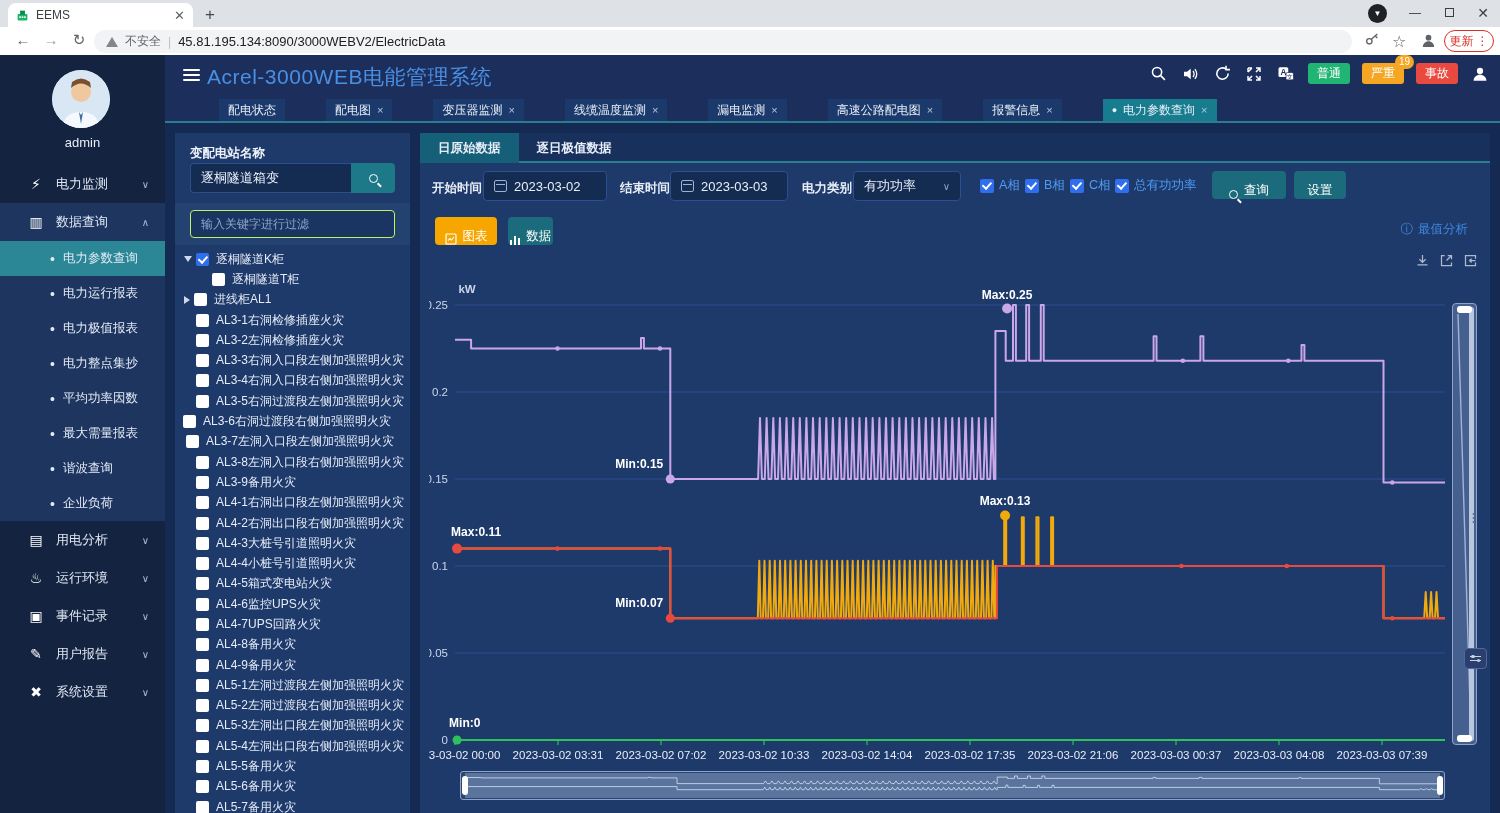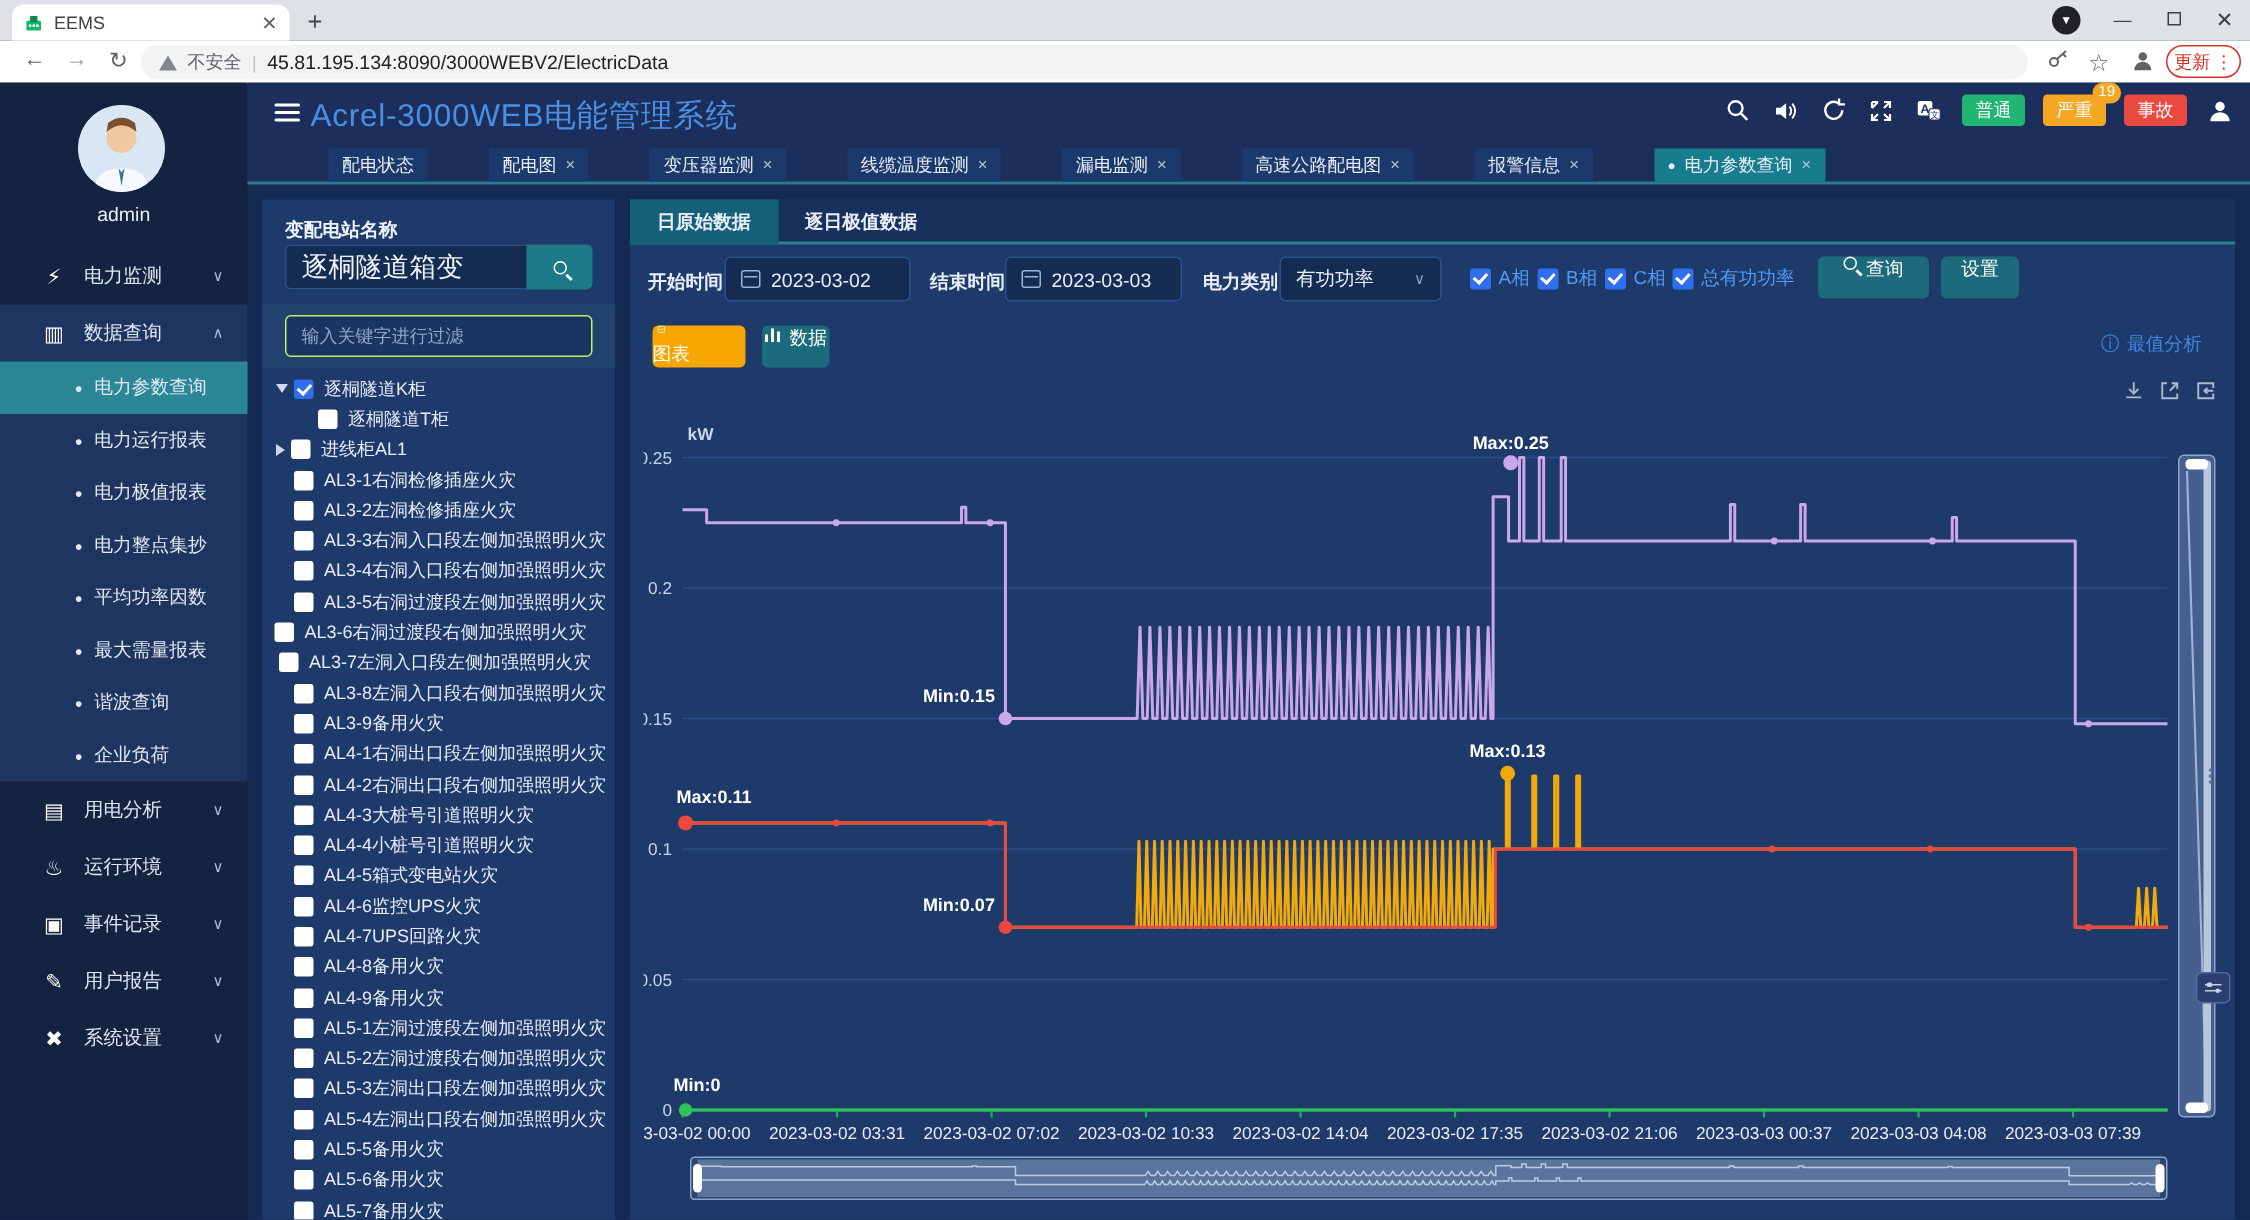--- a/index.html
+++ b/index.html
@@ -51,21 +51,21 @@
   #tabbar { position:absolute; left:165px; top:97px; width:1335px; height:26px; background:#1c2f5c; border-bottom:2px solid #2b7c90; display:flex; align-items:flex-end; padding-left:18px; gap:5px; }
   .wtab { height:22px; background:#1b3a6b; color:#e8eef8; font-size:12px; display:flex; align-items:center; padding:0 9px; gap:6px; cursor:pointer;margin-left:36px; }
   .wtab .x { color:#b9c6dd; font-size:11px; }
   .wtab.active { background:#177d8e; }
   .wtab .dot { font-size:9px; }
   
   #tree-panel { position:absolute; left:175px; top:133px; width:235px; height:680px; background:#1e3a6a; }
   #station-label { position:absolute; left:15px; top:12px; color:#eef2fa; font-size:12.5px; font-weight:bold; }
   #station-row { position:absolute; left:15px; top:30px; width:205px; height:30px; display:flex; }
   #station-input { flex:1; background:#142b52; border:1px solid #2c4e8e; border-right:none; border-radius:4px 0 0 4px;
-    color:#f0f4fb; font-size:18px; display:flex; align-items:center; padding-left:10px; }
+    color:#f0f4fb; font-size:13px; display:flex; align-items:center; padding-left:10px; }
   #station-btn { width:44px; background:#1d7888; border-radius:0 4px 4px 0; display:flex; align-items:center; justify-content:center; cursor:pointer; }
   #filter-band { position:absolute; left:0px; top:70px; width:235px; height:42px; background:#24426f; }
   #filter-input { position:absolute; left:15px; top:7px; width:205px; height:28px; border:1px solid #bef264; border-radius:4px;
     background:#1a3561; color:#8fa6c9; font-size:12px; display:flex; align-items:center; padding-left:10px; }
   #tree-list { position:absolute; left:0; top:116px; width:235px; height:564px; overflow:hidden; }
   .trow { height:20.3px; display:flex; align-items:center; font-size:12px; color:#e6ecf7; cursor:pointer; }
   .arrow { width:0; height:0; margin-right:4px; }
   .arrow.down { border-left:4.5px solid transparent; border-right:4.5px solid transparent; border-top:6px solid #cfd9ea; }
   .arrow.right { border-top:4.5px solid transparent; border-bottom:4.5px solid transparent; border-left:6px solid #cfd9ea; }
   .cb { width:13px; height:13px; border-radius:2px; background:#fff; margin-right:7px; flex:none; position:relative; }
@@ -81,22 +81,22 @@
   .frm-label { position:absolute; color:#e8eef8; font-size:12.5px; font-weight:bold; top:47px; }
   .inp { position:absolute; top:38px; height:30px; background:#142b52; border:1px solid #2c508f; border-radius:4px;
     color:#e8eef8; font-size:13px; display:flex; align-items:center; gap:7px; padding:0 10px; cursor:text; }
   .cal { width:13px; height:12px; border:1.3px solid #9fb2d2; border-radius:2px; position:relative; flex:none; }
   .cal:after { content:""; position:absolute; left:1px; right:1px; top:2.5px; height:1.3px; background:#9fb2d2; }
   #power-select { cursor:pointer; justify-content:space-between; }
   #power-select .chev { color:#8ea4c8; font-size:10px; }
   .phase { position:absolute; top:44px; display:flex; align-items:center; gap:5px; cursor:pointer; }
   .phase .lbl { color:#4f9bf5; font-size:12.5px; }
   .tealbtn { position:absolute; height:28px; background:#1c6b7c; border-radius:4px; color:#fff; font-size:12.5px;
-    display:flex; align-items:flex-start; justify-content:center; gap:6px; cursor:pointer; }
-  #btn-chart { background:#f7a600;flex-direction:column; }
+    display:flex; align-items:flex-end; justify-content:center; gap:6px; cursor:pointer; }
+  #btn-chart { background:#f7a600; }
   .mag { width:9px; height:9px; border:1.6px solid #fff; border-radius:50%; position:relative; flex:none; }
   .mag:after { content:""; position:absolute; width:5px; height:1.6px; background:#fff; transform:rotate(45deg); left:7px; top:9px; }
   .minibar { display:flex; align-items:flex-end; gap:1.5px; height:11px; }
   .minibar i { width:2.5px; background:#fff; display:block; }
   #analysis-link { position:absolute; right:22px; top:88px; color:#3f87e0; font-size:12.5px; display:flex; gap:5px; align-items:center; cursor:pointer; }
   #chart-title { position:absolute; left:0; top:113px; width:1070px; text-align:center; color:#f2f5fa; font-size:16.5px; font-weight:bold; }
   #toolbox { position:absolute; right:12px; top:120px; display:flex; gap:9px; }
   .tbx { width:15px; height:15px; color:#aeb9d0; cursor:pointer; }
   #legend { position:absolute; left:0; top:147px; width:1070px; display:flex; justify-content:center; gap:14px; }
   .leg { display:flex; align-items:center; gap:5px; color:#dde5f2; font-size:12px; cursor:pointer; }

